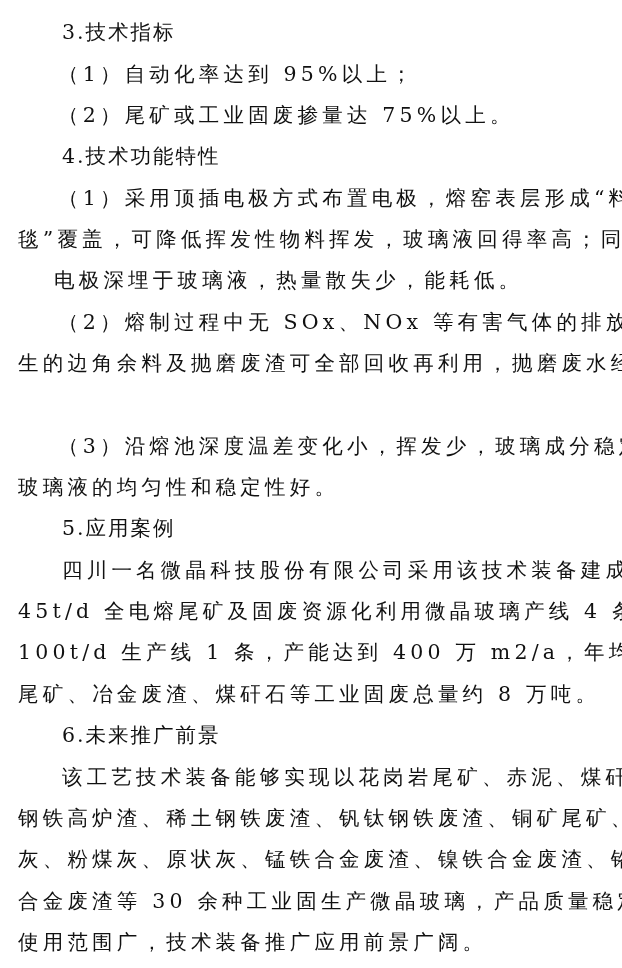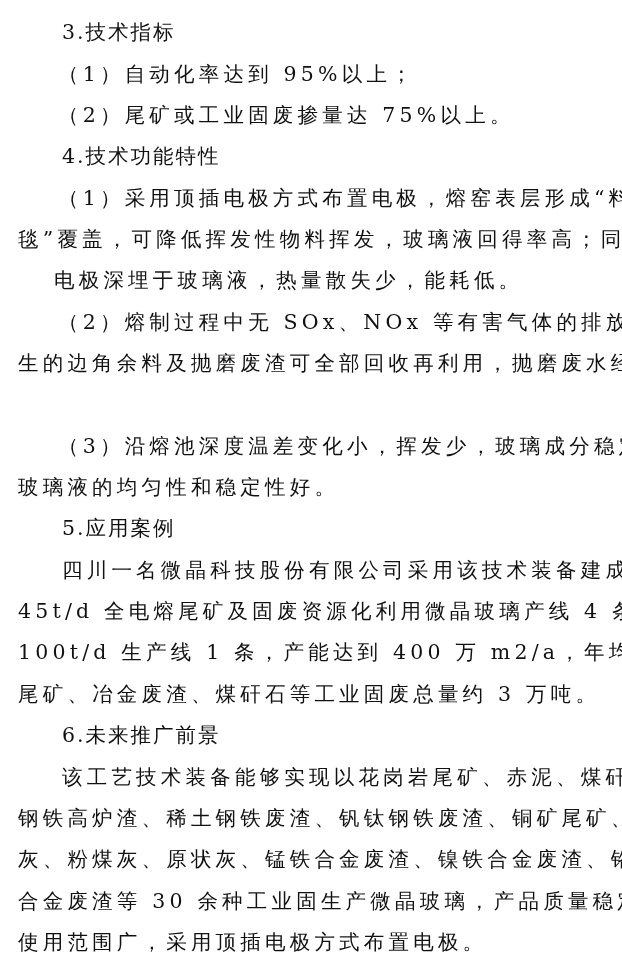--- a/index.html
+++ b/index.html
@@ -52,22 +52,22 @@
   <div class="line indent-sub" style="top:308px;">（2）熔制过程中无 SOx、NOx 等有害气体的排放，产</div>
   <div class="line" style="top:349px;">生的边角余料及抛磨废渣可全部回收再利用，抛磨废水经三</div>
 
   <div class="line indent-sub" style="top:432px;">（3）沿熔池深度温差变化小，挥发少，玻璃成分稳定，</div>
   <div class="line" style="top:473px;">玻璃液的均匀性和稳定性好。</div>
 
   <div class="line heading" style="top:514px;">5.应用案例</div>
   <div class="line indent" style="top:556px;">四川一名微晶科技股份有限公司采用该技术装备建成</div>
   <div class="line" style="top:597px;">45t/d 全电熔尾矿及固废资源化利用微晶玻璃产线 4 条，</div>
   <div class="line" style="top:638px;">100t/d 生产线 1 条，产能达到 400 万 m2/a，年均利用花岗岩</div>
-  <div class="line" style="top:680px;">尾矿、冶金废渣、煤矸石等工业固废总量约 3 万吨。</div>
+  <div class="line" style="top:680px;">尾矿、冶金废渣、煤矸石等工业固废总量约 8 万吨。</div>
 
   <div class="line heading" style="top:721px;">6.未来推广前景</div>
   <div class="line indent" style="top:763px;">该工艺技术装备能够实现以花岗岩尾矿、赤泥、煤矸石、</div>
   <div class="line" style="top:804px;">钢铁高炉渣、稀土钢铁废渣、钒钛钢铁废渣、铜矿尾矿、铝</div>
   <div class="line" style="top:845px;">灰、粉煤灰、原状灰、锰铁合金废渣、镍铁合金废渣、铬铁</div>
   <div class="line" style="top:887px;">合金废渣等 30 余种工业固生产微晶玻璃，产品质量稳定，</div>
-  <div class="line" style="top:928px;">使用范围广，采用顶插电极方式布置电极。</div>
+  <div class="line" style="top:928px;">使用范围广，技术装备推广应用前景广阔。</div>
 
 </div>
 
 </body></html>

